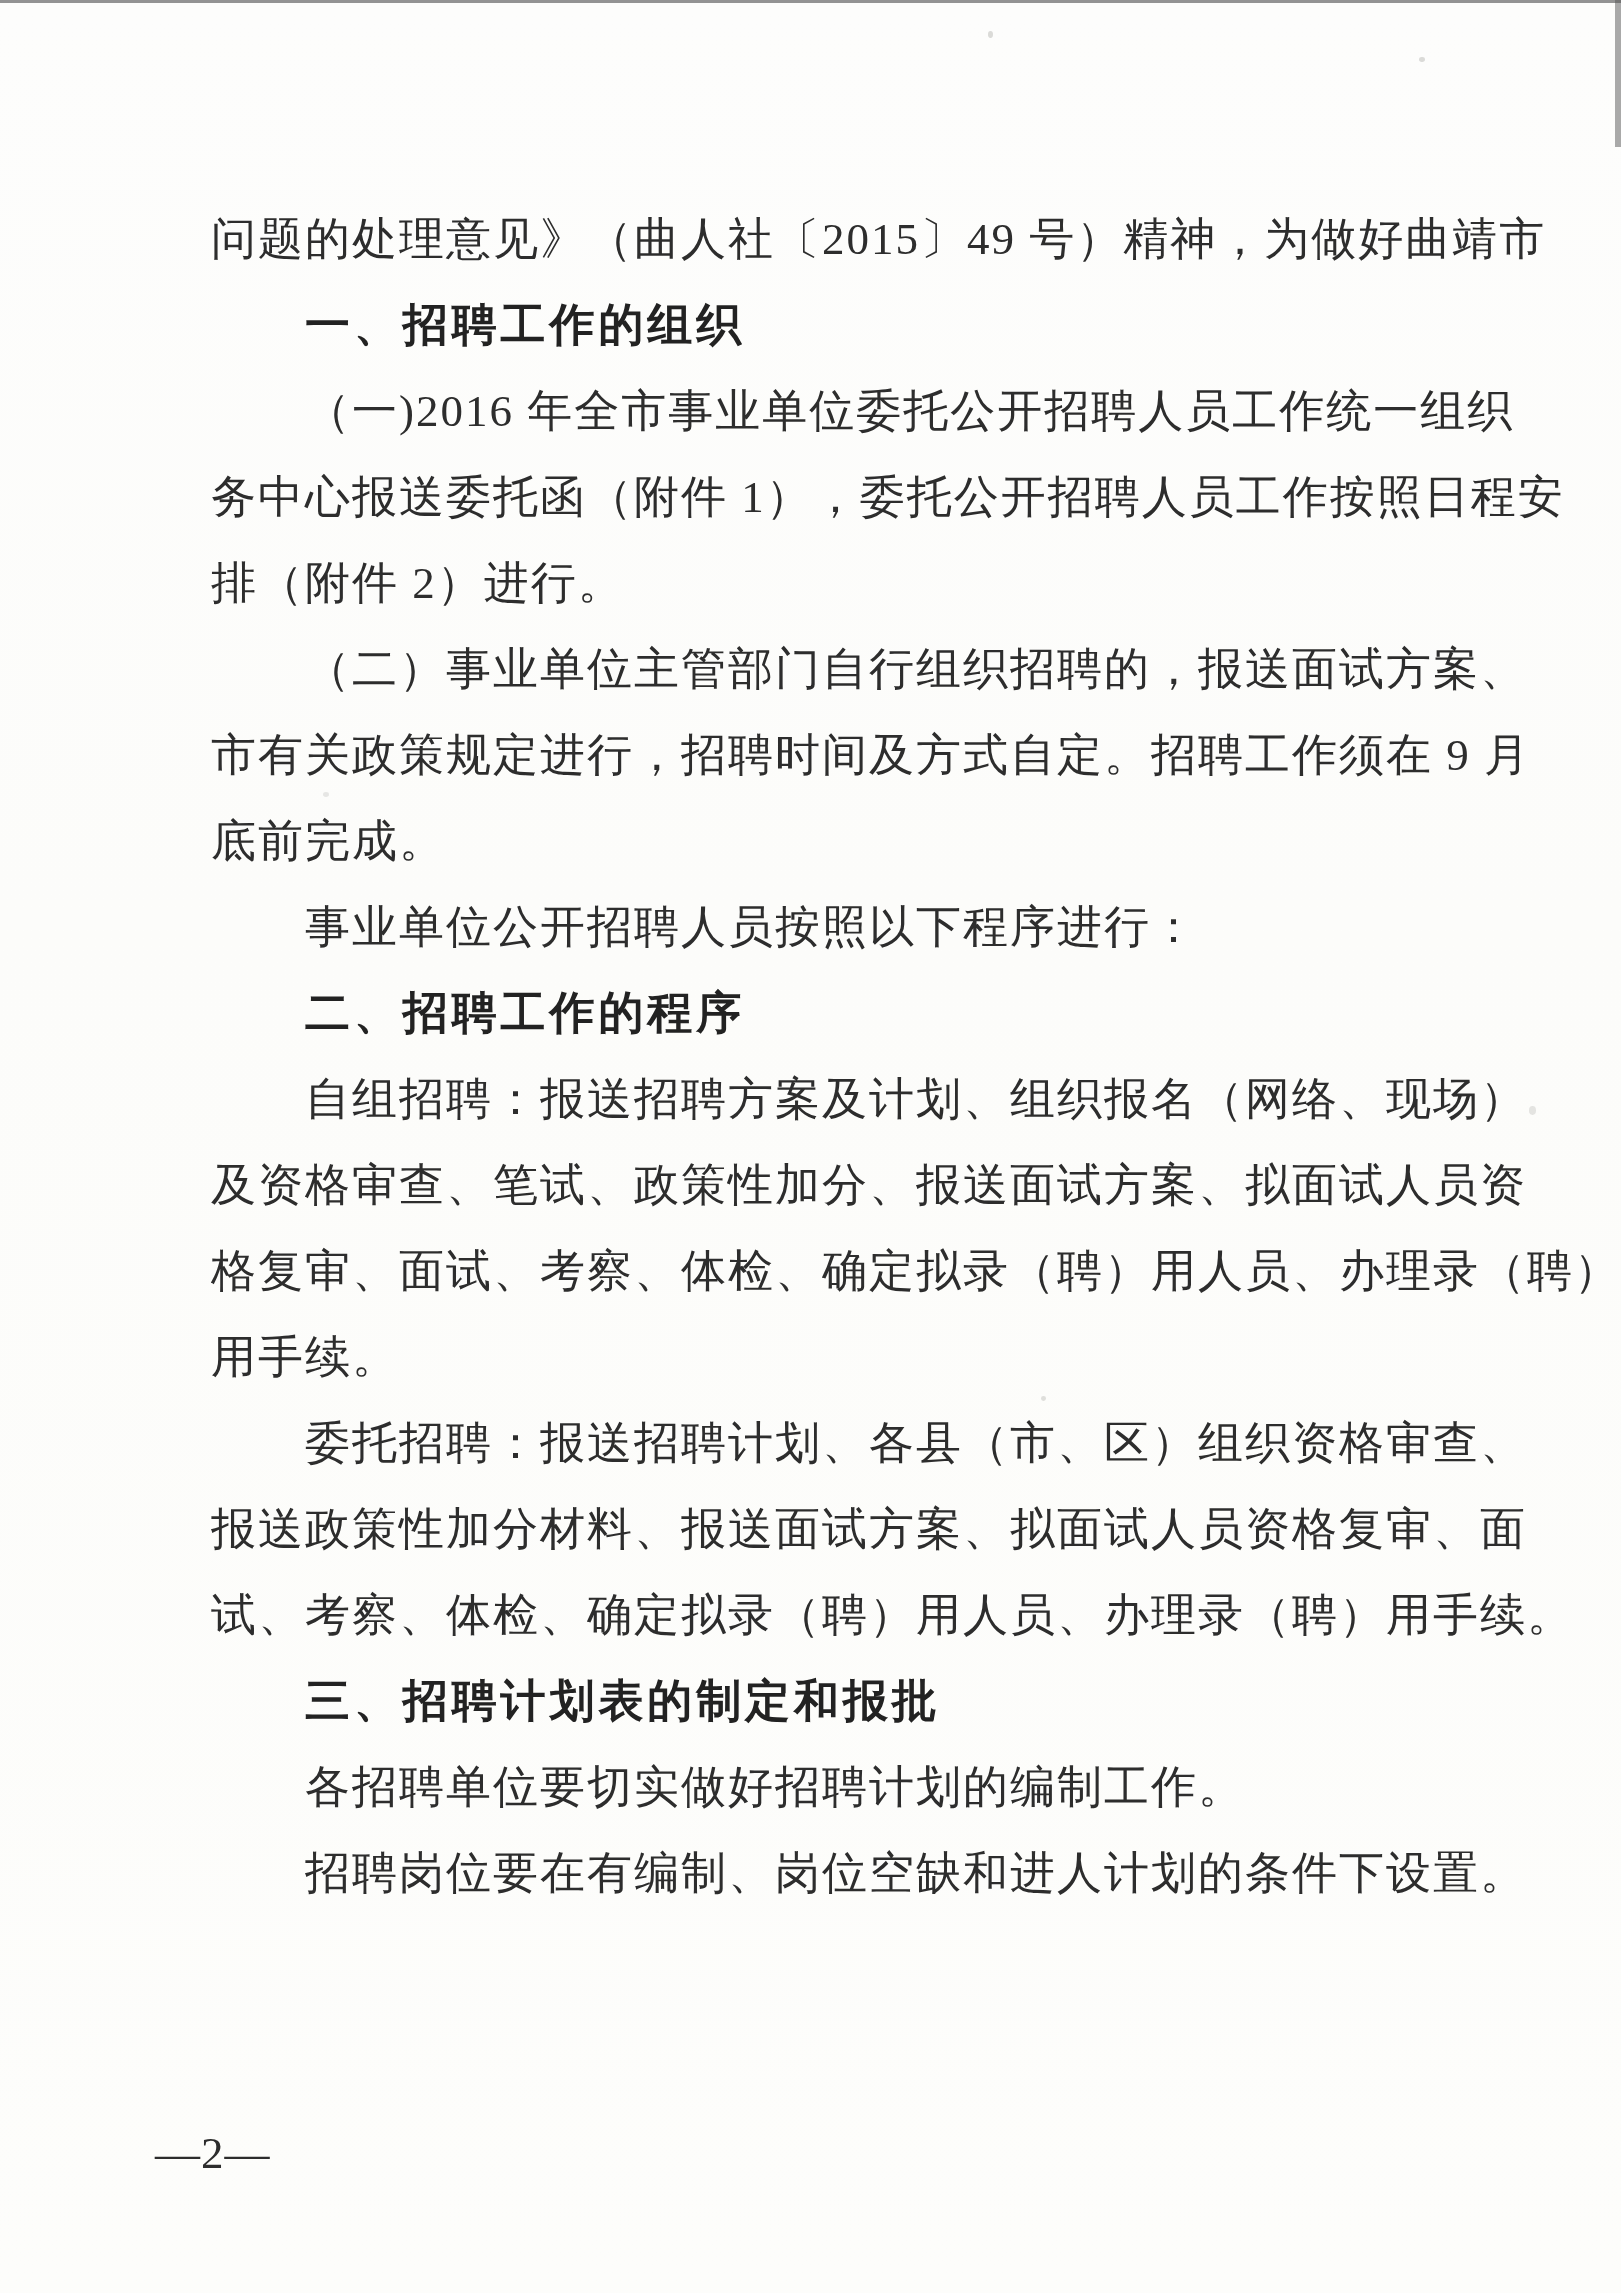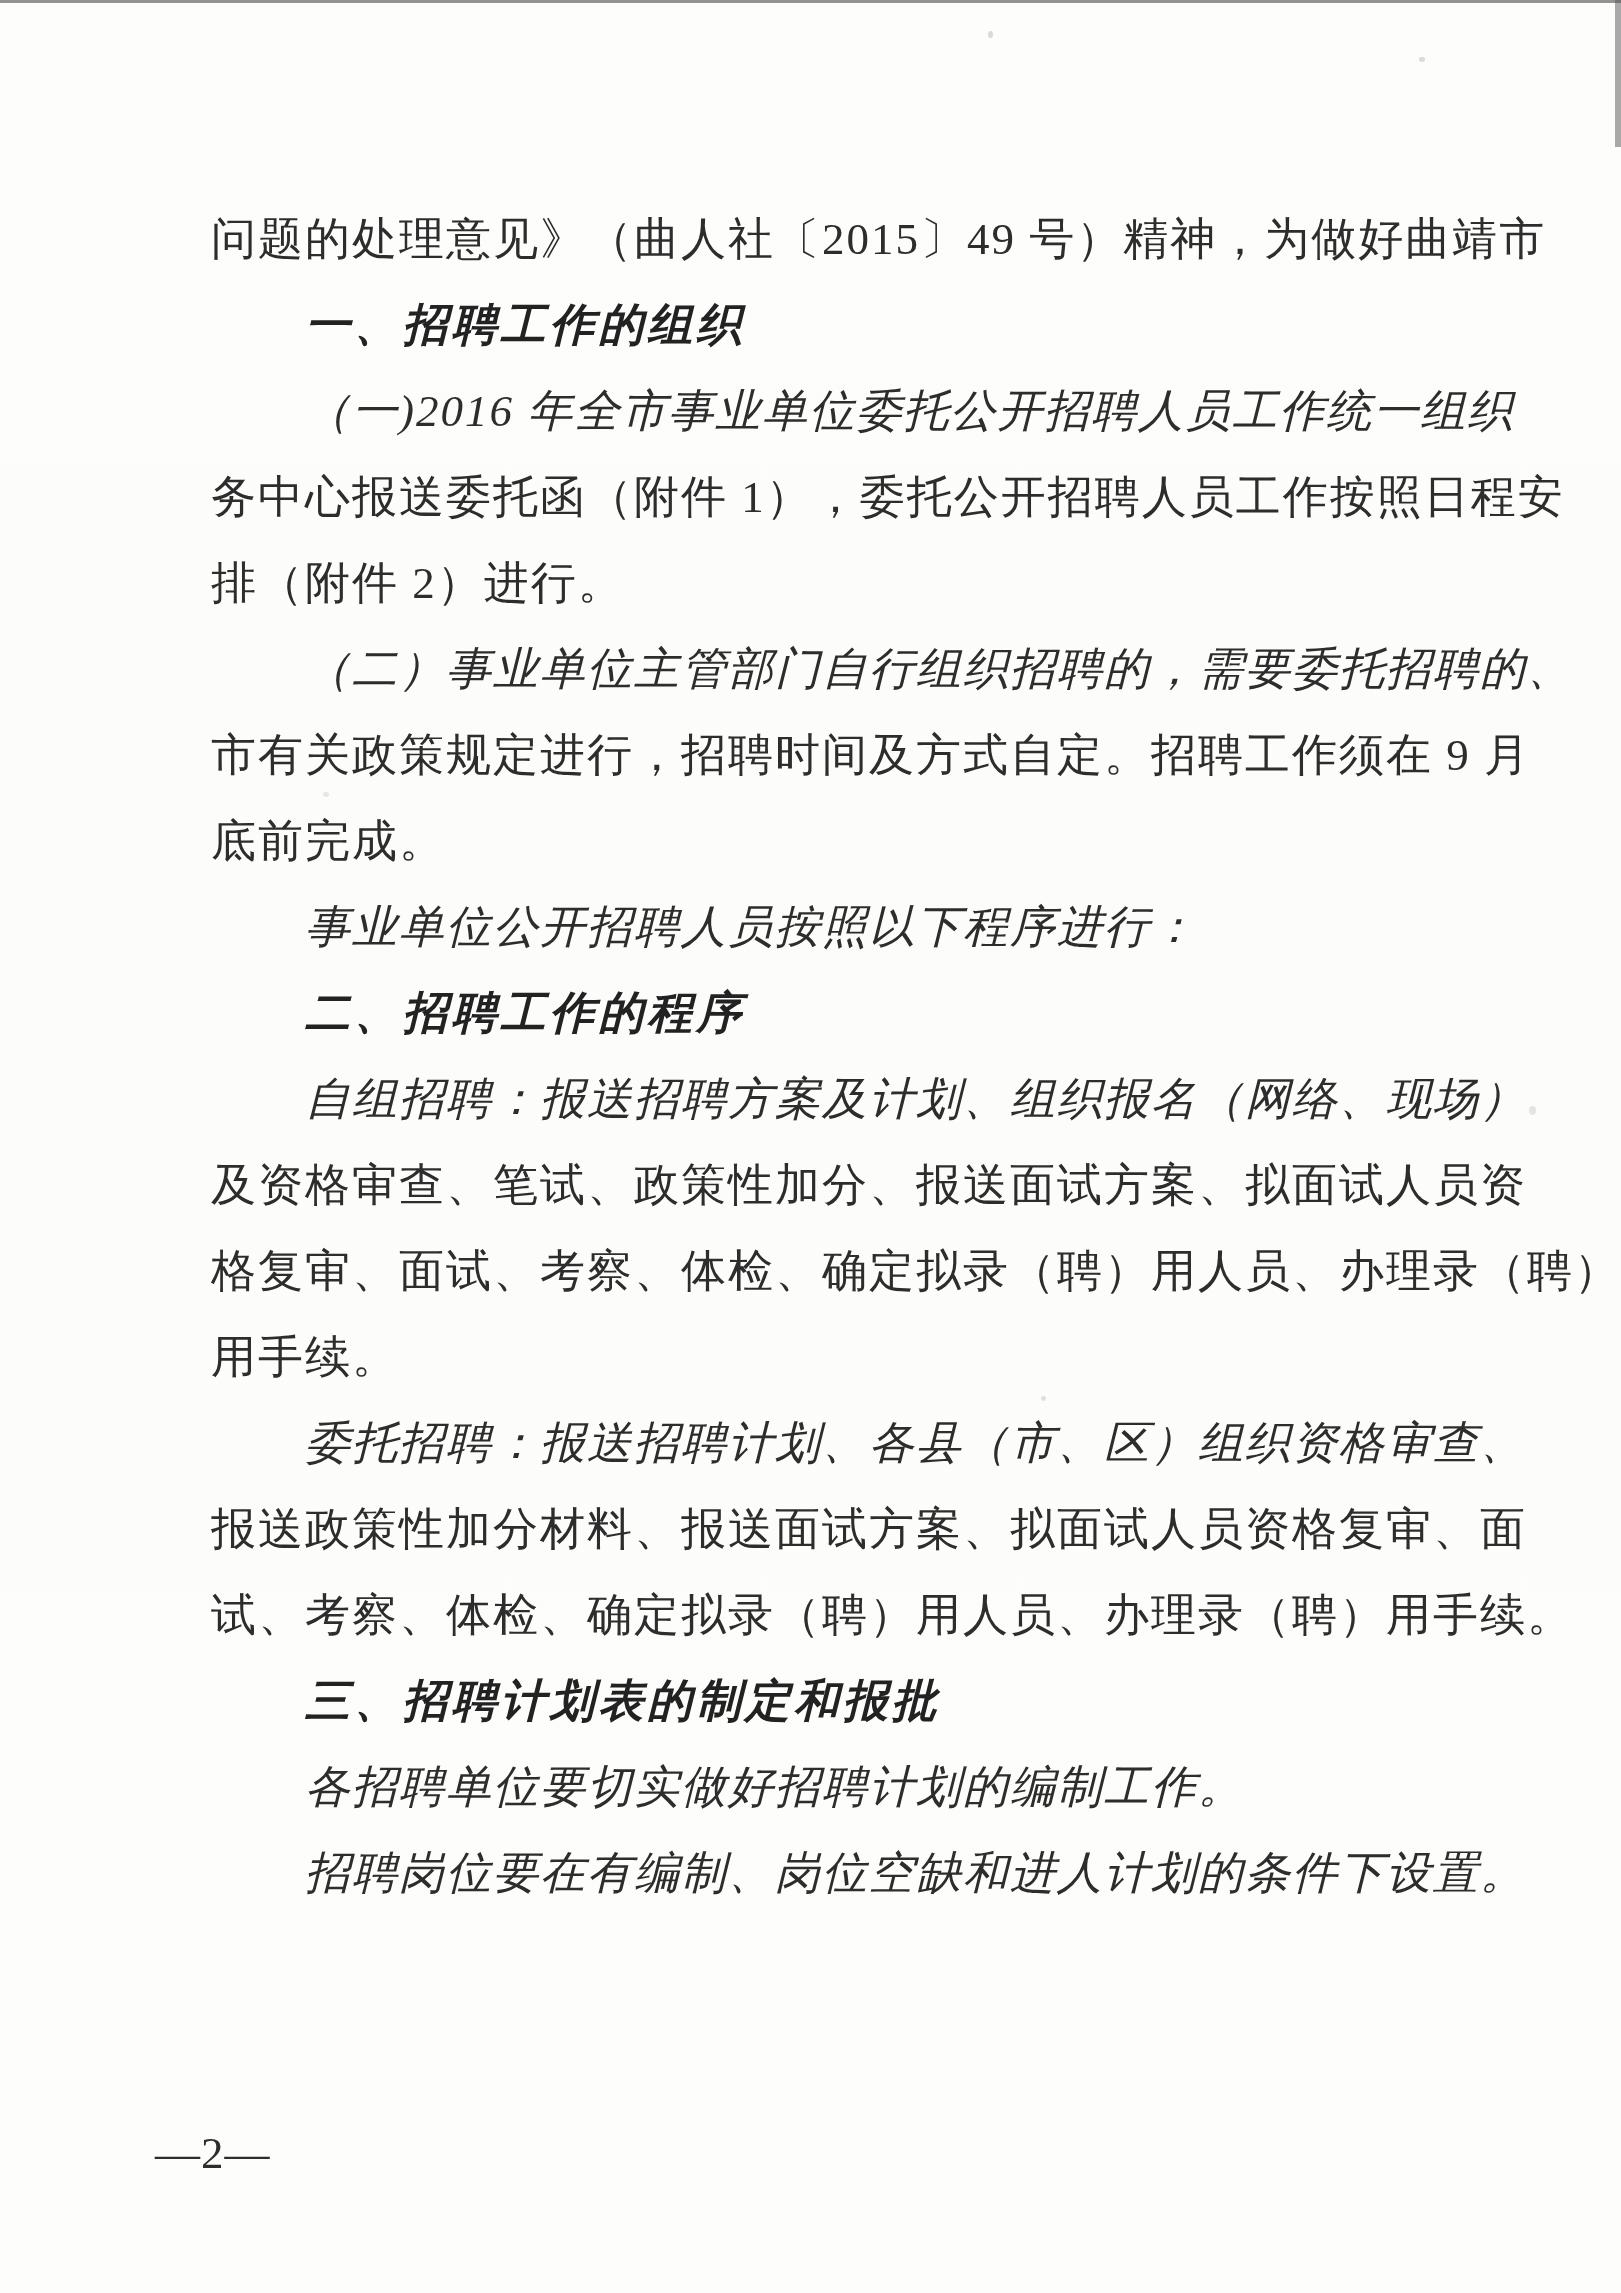--- a/index.html
+++ b/index.html
@@ -57,21 +57,20 @@
     height: 86px;
     line-height: 86px;
     font-size: 45px;
     letter-spacing: 2px;
     color: #2d2d2d;
     white-space: nowrap;
     font-family: "Liberation Serif", serif;
   }
   .line.indent {
     padding-left: 94px;
-    font-style: italic;
   }
   .line.heading {
     font-family: "Liberation Sans", sans-serif;
     font-weight: 700;
     letter-spacing: 3.9px;
     color: #222222;
   }
   .page-number {
     position: absolute;
     left: 155px;
@@ -97,21 +96,21 @@
   <div class="speck s4"></div>
   <div class="speck s5"></div>
 
   <div class="text-block" id="text-block">
 
   <div class="line">问题的处理意见》（曲人社〔2015〕49 号）精神，为做好曲靖市</div>
       <div class="line heading indent">一、招聘工作的组织</div>
       <div class="line indent">（一)2016 年全市事业单位委托公开招聘人员工作统一组织</div>
       <div class="line">务中心报送委托函（附件 1），委托公开招聘人员工作按照日程安</div>
       <div class="line">排（附件 2）进行。</div>
-      <div class="line indent">（二）事业单位主管部门自行组织招聘的，需要委托招聘的、</div>
+      <div class="line indent">（二）事业单位主管部门自行组织招聘的，报送面试方案、</div>
       <div class="line">市有关政策规定进行，招聘时间及方式自定。招聘工作须在 9 月</div>
       <div class="line">底前完成。</div>
       <div class="line indent">事业单位公开招聘人员按照以下程序进行：</div>
       <div class="line heading indent">二、招聘工作的程序</div>
       <div class="line indent">自组招聘：报送招聘方案及计划、组织报名（网络、现场）</div>
       <div class="line">及资格审查、笔试、政策性加分、报送面试方案、拟面试人员资</div>
       <div class="line">格复审、面试、考察、体检、确定拟录（聘）用人员、办理录（聘）</div>
       <div class="line">用手续。</div>
       <div class="line indent">委托招聘：报送招聘计划、各县（市、区）组织资格审查、</div>
       <div class="line">报送政策性加分材料、报送面试方案、拟面试人员资格复审、面</div>

